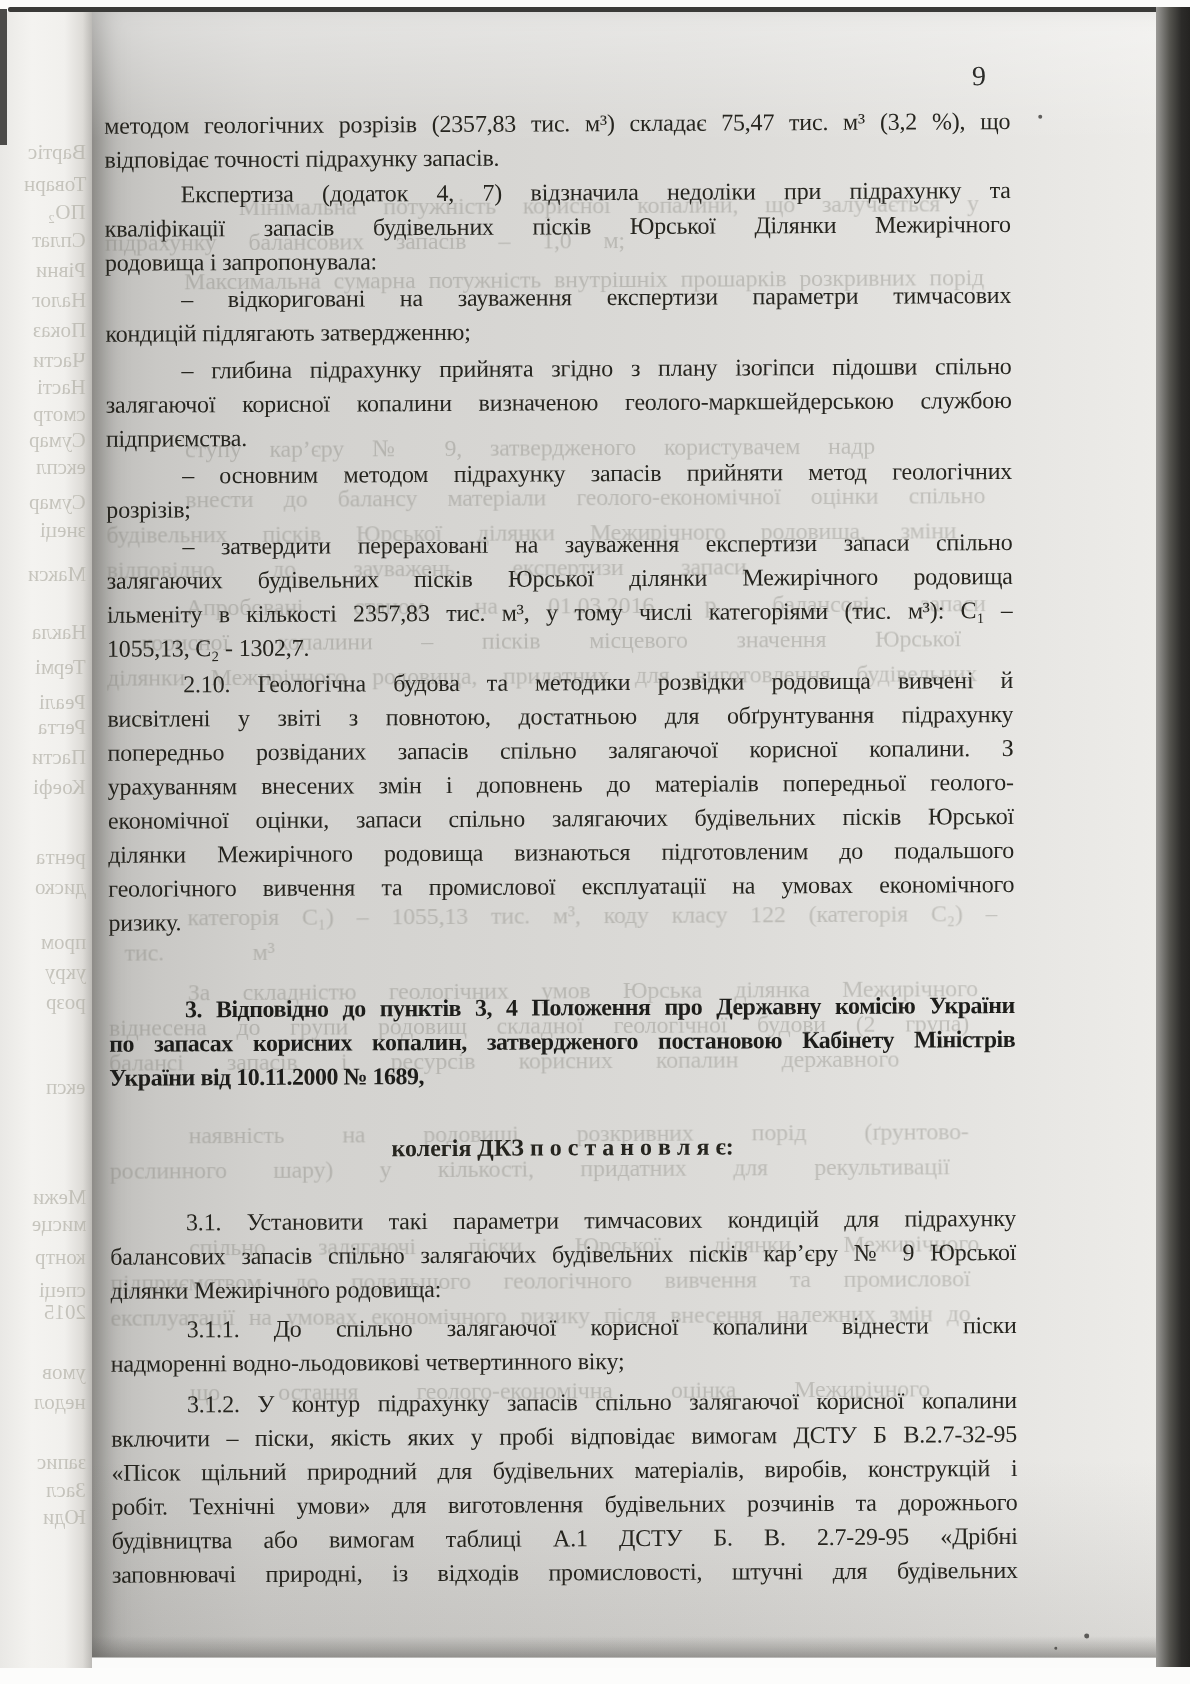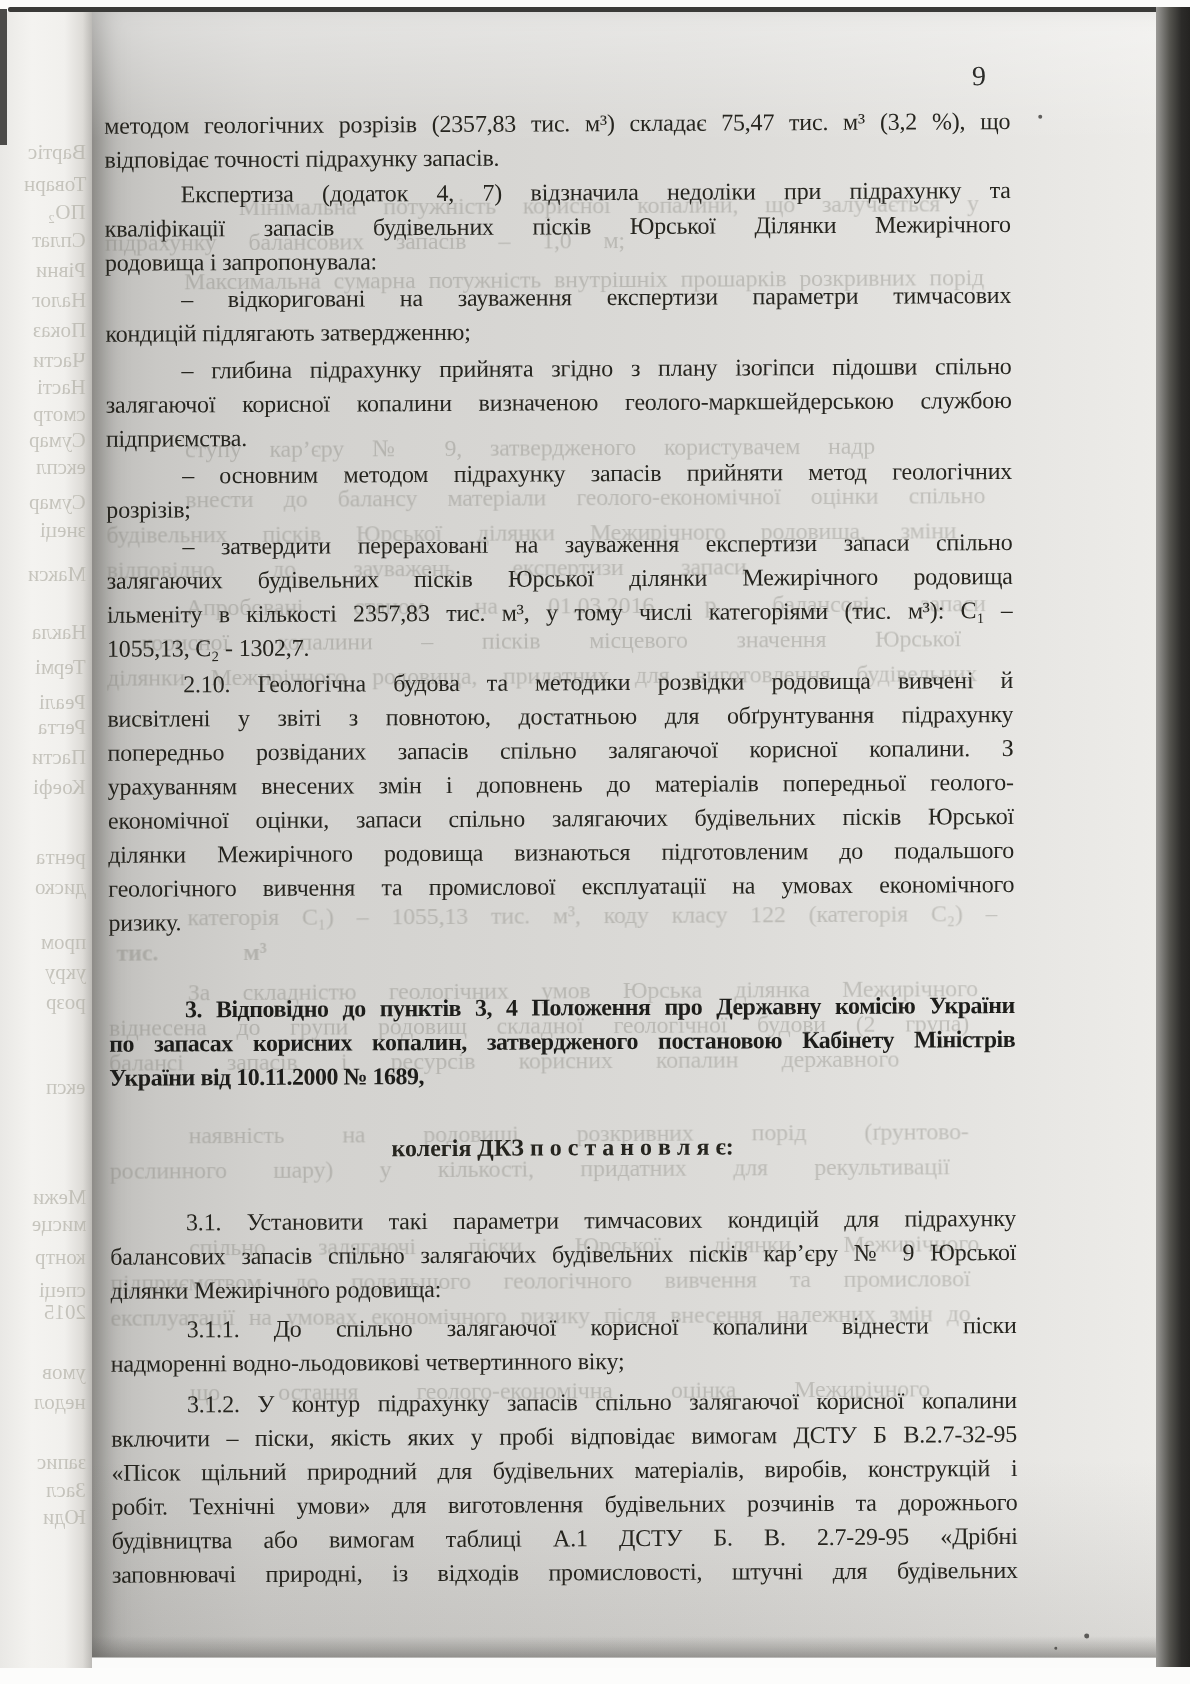--- a/index.html
+++ b/index.html
@@ -111,21 +111,21 @@
           <div class="ghost-line" style="top: 213px; left: 16px; width: 520px;">підрахунку балансових запасів – 1,0 м;</div>
           <div class="ghost-line" style="top: 252px; left: 95px; width: 800px;">Максимальна сумарна потужність внутрішніх прошарків розкривних порід</div>
           <div class="ghost-line" style="top: 420px; left: 95px; width: 690px;">ступу кар’єру № 9, затвердженого користувачем надр</div>
           <div class="ghost-line" style="top: 470px; left: 95px; width: 800px;">внести до балансу матеріали геолого-економічної оцінки спільно</div>
           <div class="ghost-line" style="top: 505px; left: 16px; width: 850px;">будівельних пісків Юрської ділянки Межирічного родовища, зміни</div>
           <div class="ghost-line" style="top: 540px; left: 16px; width: 640px;">відповідно до зауважень експертизи запаси</div>
           <div class="ghost-line" style="top: 578px; left: 95px; width: 800px;">Апробовані станом на 01.03.2016 р. балансові запаси</div>
           <div class="ghost-line" style="top: 613px; left: 50px; width: 820px;">корисної копалини – пісків місцевого значення Юрської</div>
           <div class="ghost-line" style="top: 648px; left: 16px; width: 870px;">ділянки Межирічного родовища, придатних для виготовлення будівельних</div>
           <div class="ghost-line" style="top: 888px; left: 95px; width: 810px;">категорія С₁) – 1055,13 тис. м³, коду класу 122 (категорія С₂) –</div>
-          <div class="ghost-line" style="top: 923px; left: 24px; width: 150px; font-weight: bold;">тис. м³</div>
+          <div class="ghost-line" style="top: 923px; left: 32px; width: 150px;">тис. м³</div>
           <div class="ghost-line" style="top: 963px; left: 95px; width: 790px;">За складністю геологічних умов Юрська ділянка Межирічного</div>
           <div class="ghost-line" style="top: 998px; left: 16px; width: 860px;">віднесена до групи родовищ складної геологічної будови (2 група)</div>
           <div class="ghost-line" style="top: 1033px; left: 16px; width: 790px;">балансі запасів і ресурсів корисних копалин державного</div>
           <div class="ghost-line" style="top: 1106px; left: 95px; width: 780px;">наявність на родовищі розкривних порід (ґрунтово-</div>
           <div class="ghost-line" style="top: 1141px; left: 16px; width: 840px;">рослинного шару) у кількості, придатних для рекультивації</div>
           <div class="ghost-line" style="top: 1218px; left: 95px; width: 790px;">спільно залягаючі піски Юрської ділянки Межирічного</div>
           <div class="ghost-line" style="top: 1253px; left: 16px; width: 860px;">підприємством до подальшого геологічного вивчення та промислової</div>
           <div class="ghost-line" style="top: 1288px; left: 16px; width: 860px;">експлуатації на умовах економічного ризику після внесення належних змін до</div>
           <div class="ghost-line" style="top: 1363px; left: 95px; width: 740px;">що остання геолого-економічна оцінка Межирічного</div>
         </div>

